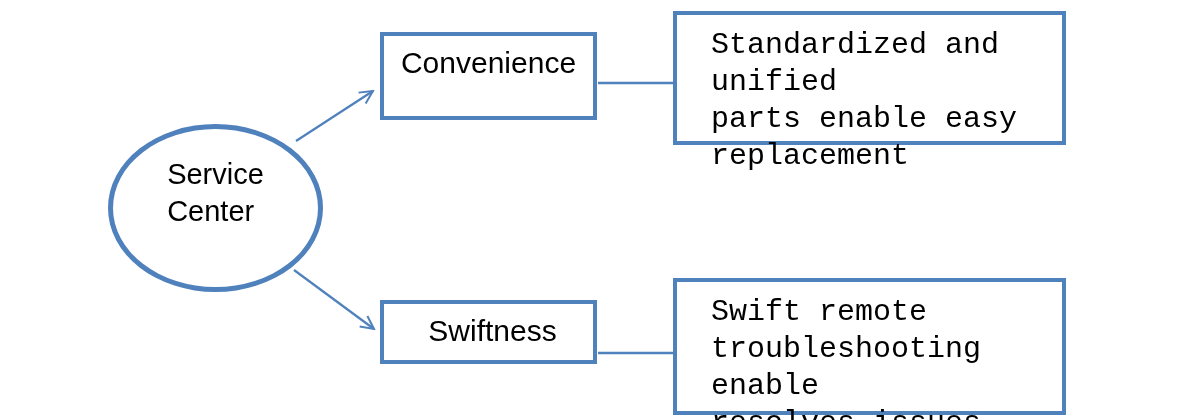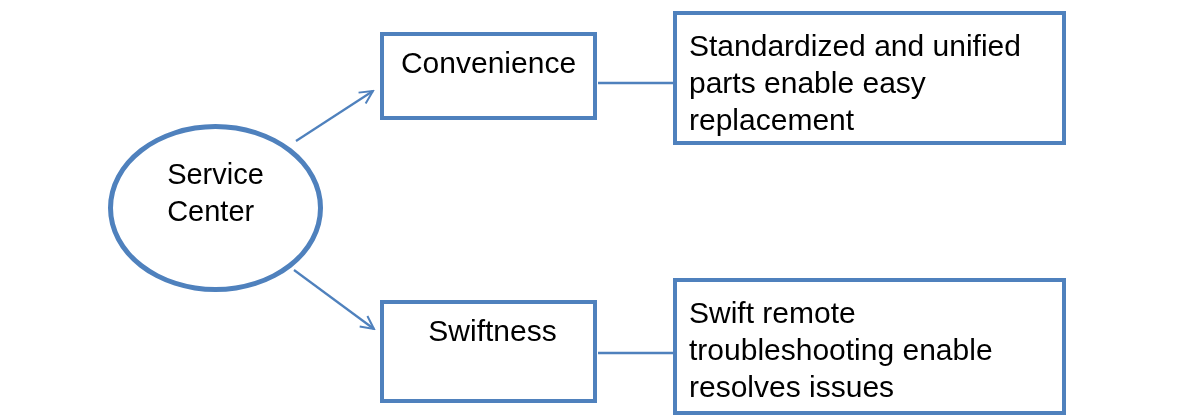--- a/index.html
+++ b/index.html
@@ -54,25 +54,26 @@
     justify-content: center;
     align-items: flex-start;
     padding-top: 8px;
   }
   .label-rect .node-label {
     font-size: 30px;
     line-height: 37px;
     white-space: pre-line;
   }
   .rect-convenience { left: 380px; top: 32px;  height: 88px; }
-  .rect-swiftness   { left: 380px; top: 300px; height: 103px; padding-left: 8px; }
+  .rect-swiftness   { left: 380px; top: 300px; height: 64px; padding-left: 8px; }
   .desc-rect {
     left: 673px;
     width: 393px;
-    padding: 12px 10px 8px 12px;
+    padding: 12px 10px 8px 34px;
+    font-family: Liberation Mono, monospace;
   }
   .desc-rect .desc-text {
     font-size: 30px;
     line-height: 37px;
     white-space: pre-line;
   }
   .desc-convenience { top: 11px;  height: 134px; }
   .desc-swiftness   { top: 278px; height: 137px; }
 </style>
 </head>

